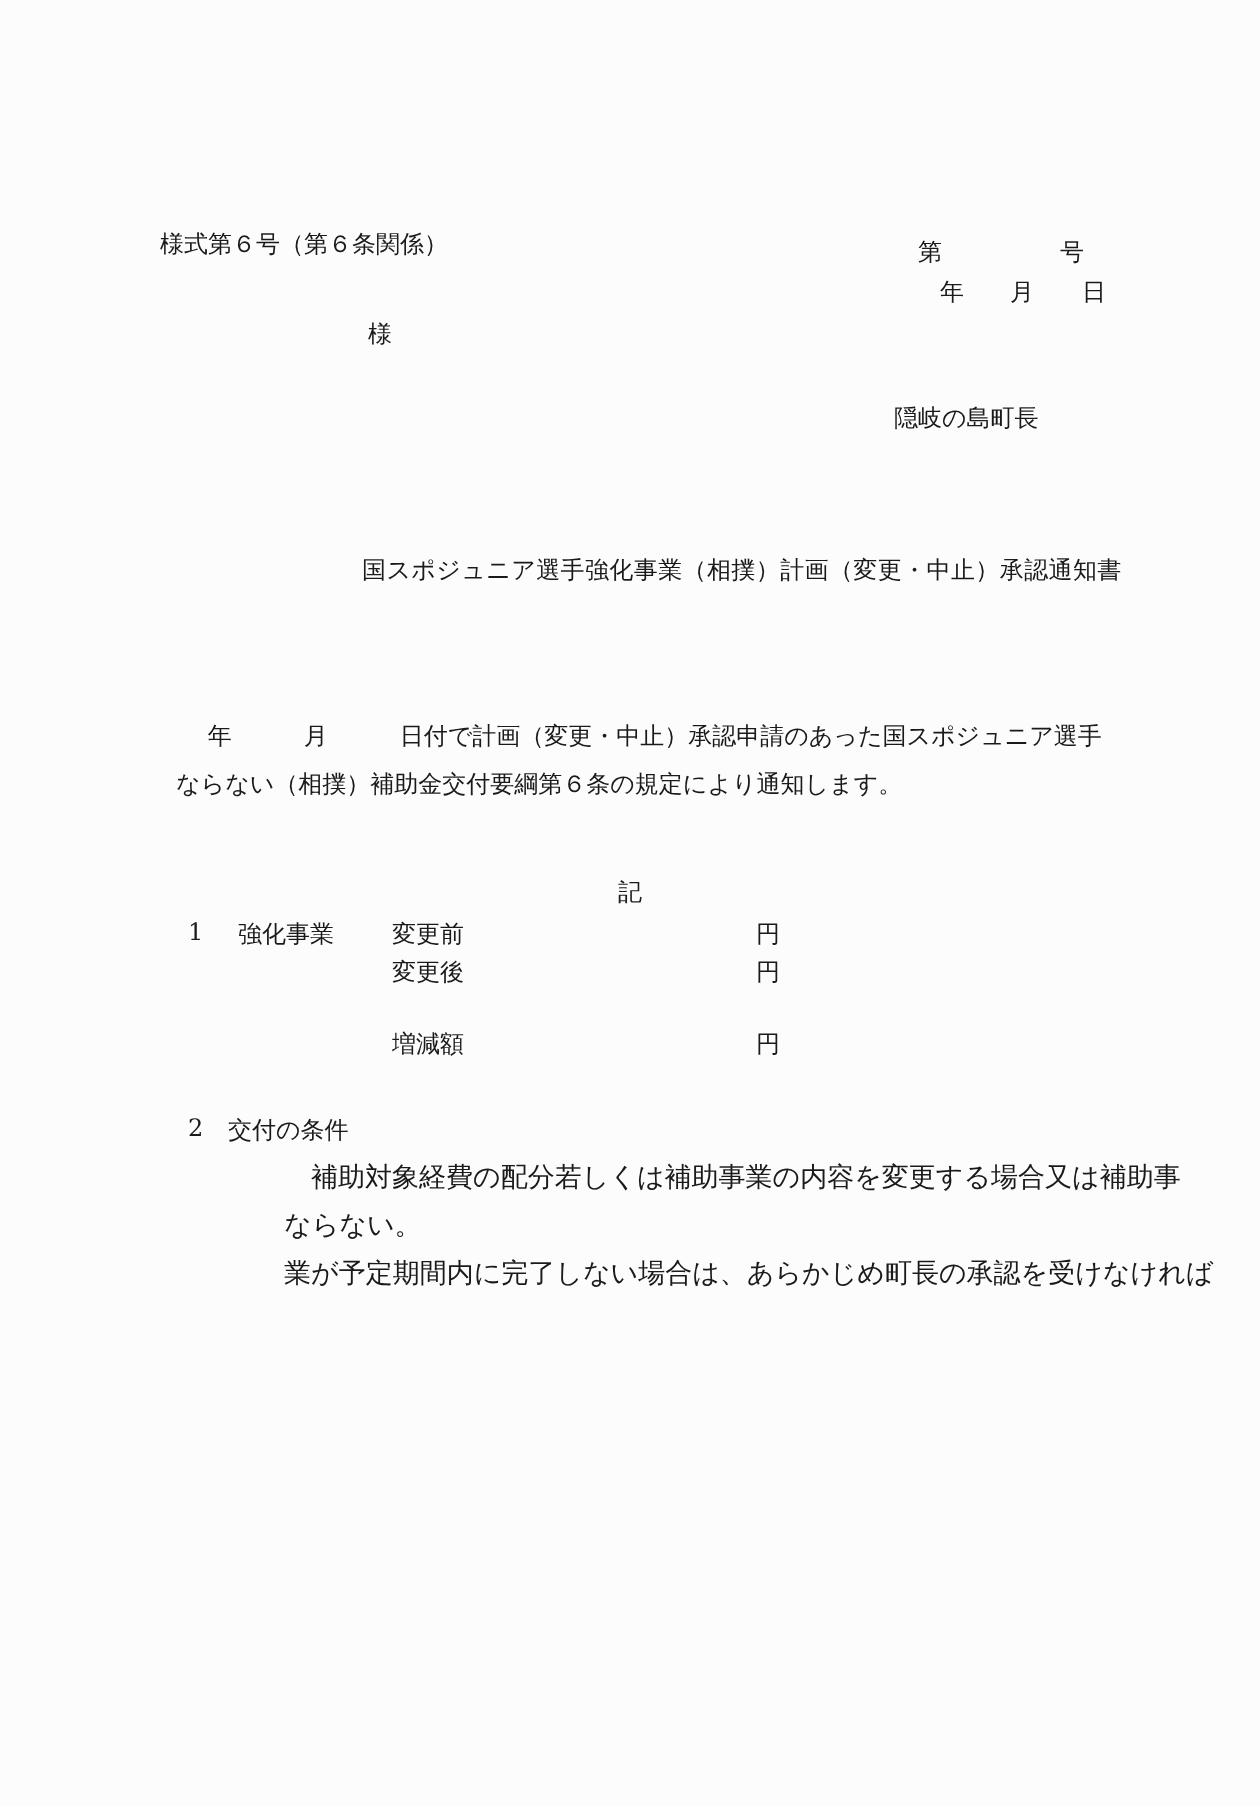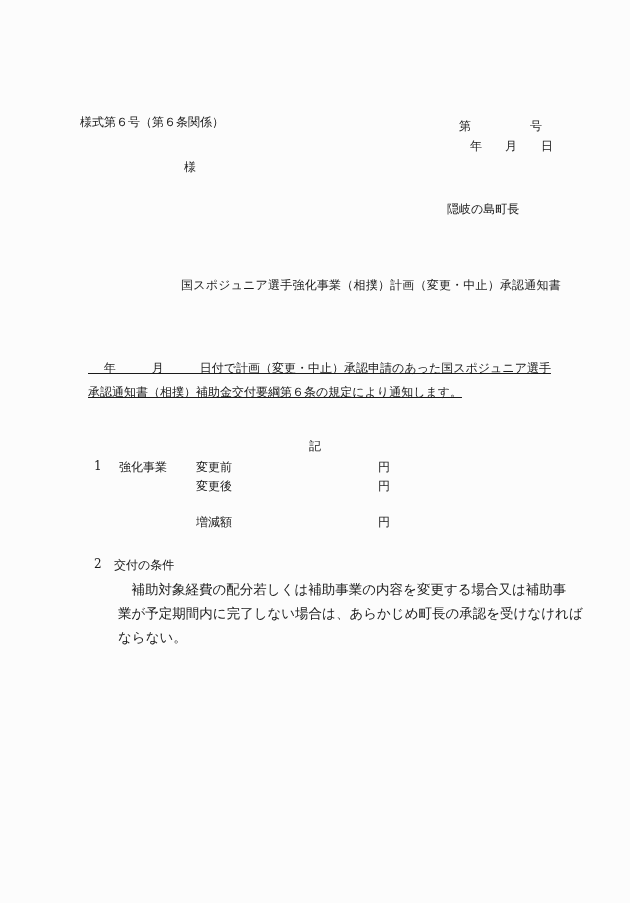--- a/index.html
+++ b/index.html
@@ -20,34 +20,34 @@
     .form-label { left: 80px; top: 114px; }
     .doc-no-dai { left: 459px; top: 118px; }
     .doc-no-go { left: 530px; top: 118px; }
     .date-nen { left: 470px; top: 138px; }
     .date-tsuki { left: 505px; top: 138px; }
     .date-hi { left: 541px; top: 138px; }
     .addressee-sama { left: 184px; top: 159px; }
     .issuer { left: 447px; top: 201px; text-align: center; }
     .title { left: 134px; top: 277px; letter-spacing: 0.2px; margin-left: 47px; }
     .body-para { left: 88px; top: 356px; width: 470px; line-height: 24px; white-space: normal; }
-    .body-para .line { display: block; white-space: nowrap; text-decoration: underline; }
+    .body-para .line { display: block; white-space: nowrap; }
     .ki { left: 309px; top: 438px; }
     .item1-num { left: 94px; top: 459px; }
     .item1-label { left: 119px; top: 459px; }
     .amt-row { position: absolute; left: 196px; width: 200px; height: 18px; }
     .amt-row .amt-label { position: absolute; left: 0; top: 0; }
     .amt-row .amt-unit { position: absolute; left: 182px; top: 0; }
     .row-0 { top: 459px; font-family: Liberation Mono, monospace; }
     .row-1 { top: 478px; font-family: Liberation Mono, monospace; }
     .row-2 { top: 514px; }
     .item2-num { left: 94px; top: 557px; }
     .item2-label { left: 114px; top: 557px; }
     .cond-para { left: 118px; top: 577px; font-size: 13.5px; line-height: 24px; }
-    .cond-para .line { display: block; white-space: nowrap; }
+    .cond-para .line { display: block; white-space: nowrap; margin-left: 24px; }
   </style>
 </head>
 <body>
 
 <div>
   <div class="abs form-label">様式第６号（第６条関係）</div>
 
   <div class="abs doc-no-dai">第</div>
   <div class="abs doc-no-go">号</div>
 
@@ -56,21 +56,21 @@
   <div class="abs date-hi">日</div>
 
   <div class="abs addressee-sama">様</div>
 
   <div class="abs issuer">隠岐の島町長</div>
 
   <div class="abs title">国スポジュニア選手強化事業（相撲）計画（変更・中止）承認通知書</div>
 
   <div class="abs body-para">
     <span class="line">　 年　　　月　　　日付で計画（変更・中止）承認申請のあった国スポジュニア選手</span>
-    <span class="line">承認通知書（相撲）補助金交付要綱第６条の規定により通知します。</span>
+    <span class="line">ならない（相撲）補助金交付要綱第６条の規定により通知します。</span>
   </div>
 
   <div class="abs ki">記</div>
 
   <div class="abs item1-num">1</div>
   <div class="abs item1-label">強化事業</div>
 
   <div class="amt-row row-0">
     <span class="amt-label">変更前</span>
     <span class="amt-unit">円</span>
@@ -82,16 +82,16 @@
   <div class="amt-row row-2">
     <span class="amt-label">増減額</span>
     <span class="amt-unit">円</span>
   </div>
 
   <div class="abs item2-num">2</div>
   <div class="abs item2-label">交付の条件</div>
 
   <div class="abs cond-para">
     <span class="line">　補助対象経費の配分若しくは補助事業の内容を変更する場合又は補助事</span>
+    <span class="line">ならない。</span>
     <span class="line">業が予定期間内に完了しない場合は、あらかじめ町長の承認を受けなければ</span>
-    <span class="line">ならない。</span>
   </div>
 </div>
 
 </body></html>

